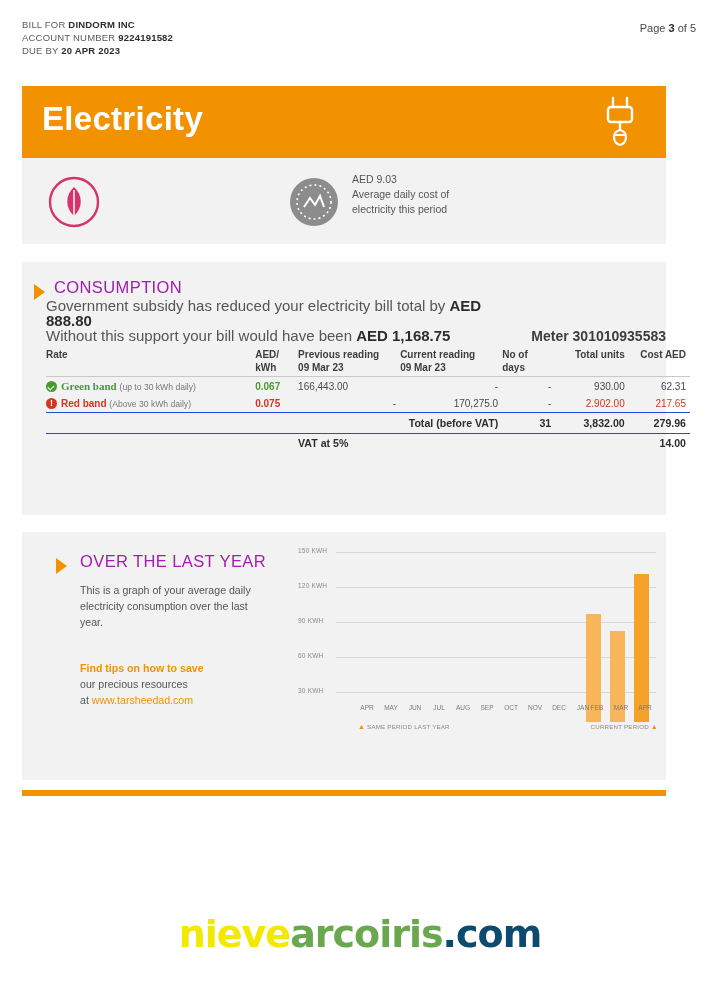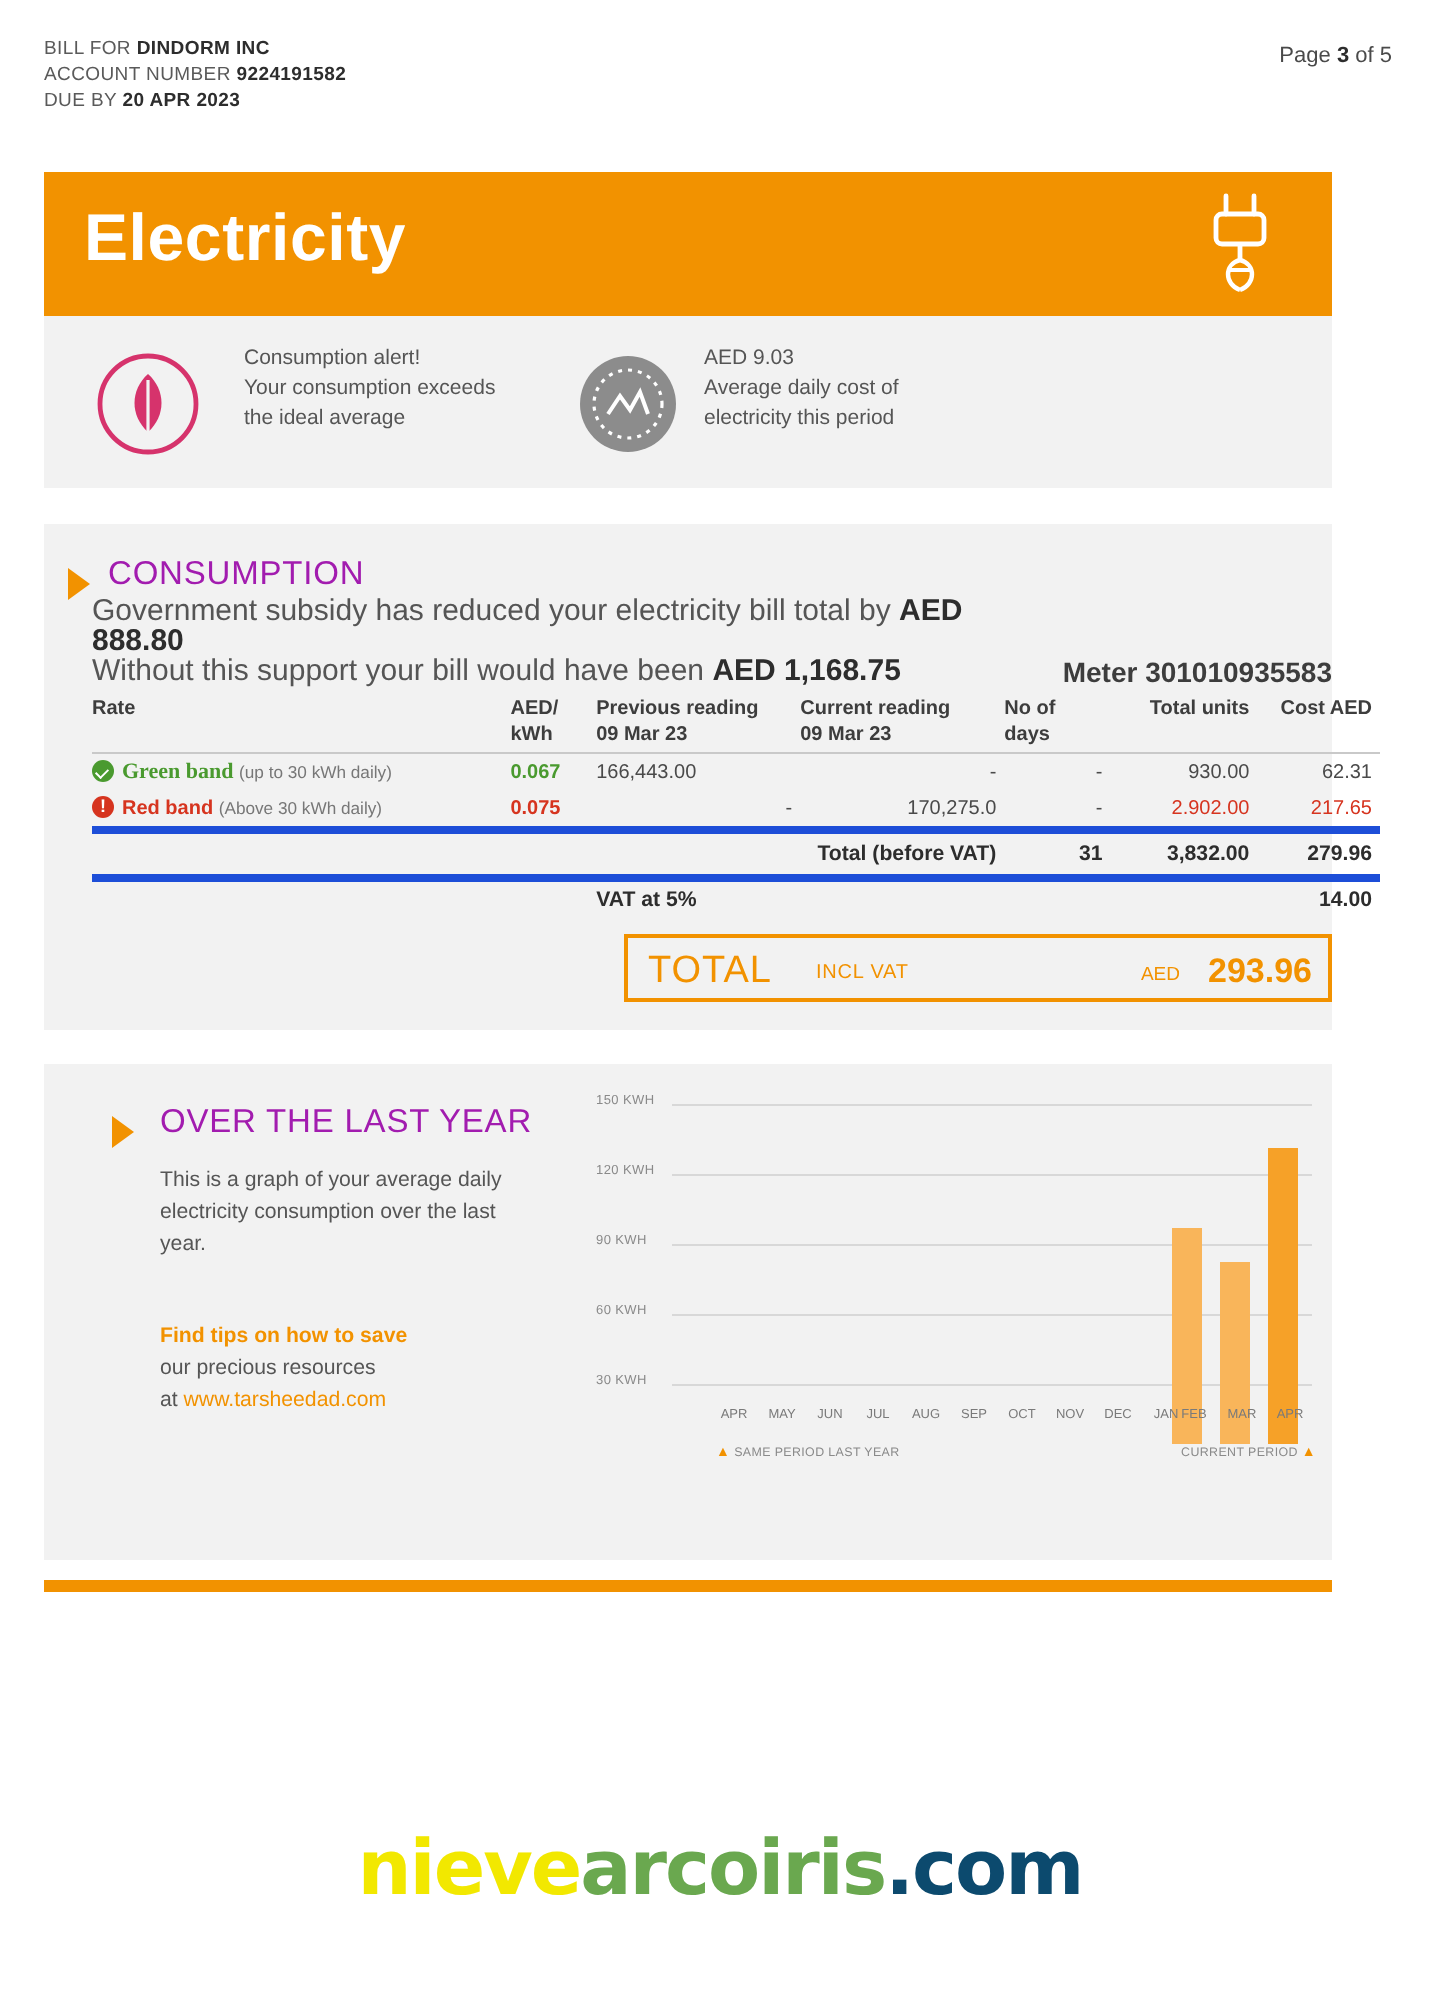--- a/index.html
+++ b/index.html
@@ -196,21 +196,21 @@
     content: "!";
     position: absolute;
     left: 0; top: -1px;
     width: 11px;
     text-align: center;
     color: #fff;
     font-size: 9px;
     font-weight: bold;
     line-height: 12px;
   }
-  .rowline td { border-top: 4px solid #1d4ed8; }
+  .rowline td { border-top: 1px solid #1d4ed8; }
   .totrow td {
     font-weight: bold;
     color: #2d2d2d;
     font-size: 10.6px;
     padding-top: 4px;
     padding-bottom: 4px;
   }
   .vatrow td {
     font-weight: bold;
     color: #2d2d2d;
@@ -405,25 +405,20 @@
       <path d="M14 39 L26 39" stroke="#ffffff" stroke-width="2" fill="none"></path>
     </svg>
   </div>
 
   <div class="alertband">
     <svg class="leaf-icon" viewBox="0 0 52 52">
       <circle cx="26" cy="26" r="24" fill="none" stroke="#d6336c" stroke-width="2.4"></circle>
       <path d="M26 11 C 17 19, 17 32, 26 40 C 35 32, 35 19, 26 11 Z" fill="#d6336c"></path>
       <path d="M26 14 L26 44" stroke="#f2f2f2" stroke-width="1.6"></path>
     </svg>
-    <div class="alert-item a1">
-      <div>Consumption alert!</div>
-      <div>Your consumption exceeds</div>
-      <div>the ideal average</div>
-    </div>
 
     <svg class="gauge-icon" viewBox="0 0 52 52">
       <circle cx="26" cy="26" r="24" fill="#8c8c8c"></circle>
       <circle cx="26" cy="26" r="17" fill="none" stroke="#ffffff" stroke-width="1.6" stroke-dasharray="2 3"></circle>
       <path d="M16 31 L22 22 L27 29 L32 20 L36 31" fill="none" stroke="#ffffff" stroke-width="2"></path>
     </svg>
     <div class="alert-item a2">
       <div>AED 9.03</div>
       <div>Average daily cost of</div>
       <div>electricity this period</div>
@@ -499,26 +494,20 @@
           <td></td>
           <td></td>
           <td colspan="2" style="text-align:left;">VAT at 5%</td>
           <td></td>
           <td></td>
           <td class="num">14.00</td>
         </tr>
       </tbody>
     </table>
 
-    <div class="totalbox">
-      <div class="lbl">TOTAL</div>
-      <div class="incl">INCL VAT</div>
-      <div class="aed">AED</div>
-      <div class="amt">293.96</div>
-    </div>
   </div>
 
   <div class="yearpanel">
     <div class="sect-arrow" style="left:34px; top:26px;"></div>
     <div class="sect-title" style="left:58px; top:20px;">OVER THE LAST YEAR</div>
     <div class="ytext">This is a graph of your average daily electricity consumption over the last year.</div>
     <div class="ylink">
       <div class="hl">Find tips on how to save</div>
       <div>our precious resources</div>
       <div><span>at </span><a class="url" href="#" style="text-decoration:none;">www.tarsheedad.com</a></div>

